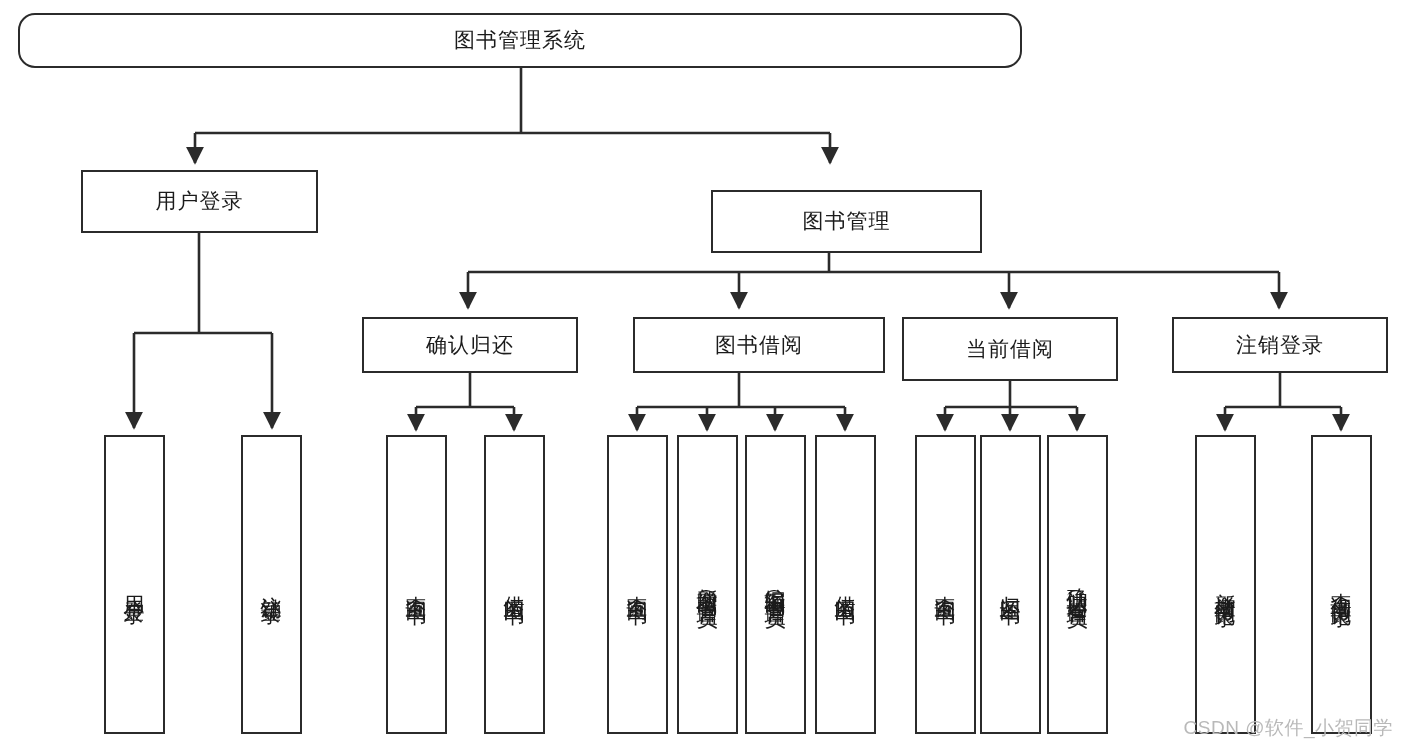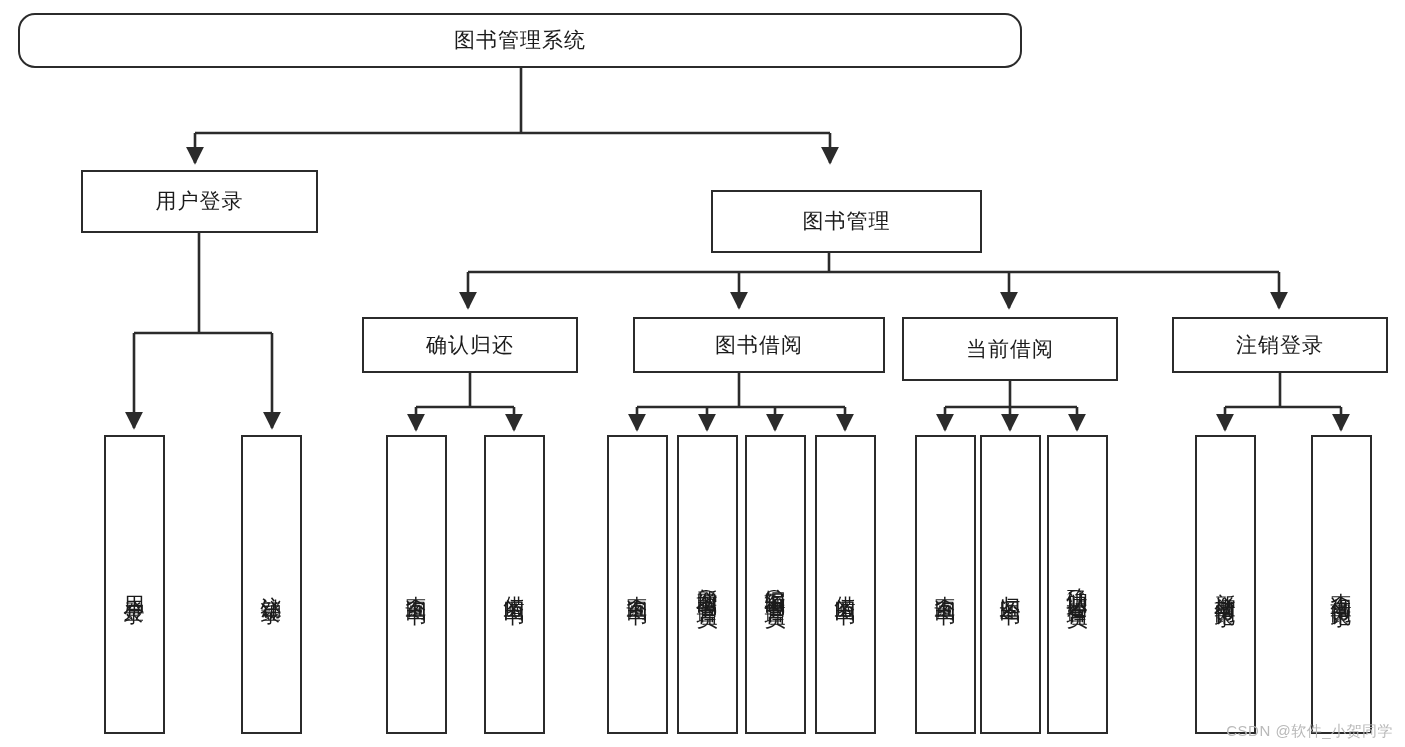--- a/index.html
+++ b/index.html
@@ -58,21 +58,21 @@
     font-size: 21px;
     letter-spacing: 3px;
     line-height: 1.0;
     white-space: nowrap;
     max-height: 100%;
   }
   #watermark {
     position: absolute;
     right: 12px;
     bottom: 6px;
-    font-size: 15px;
+    font-size: 19px;
     color: #b9b9b9;
     letter-spacing: 0.5px;
     white-space: nowrap;
     z-index: 5;
     user-select: none;
   }
 </style>
 </head>
 <body>
 

